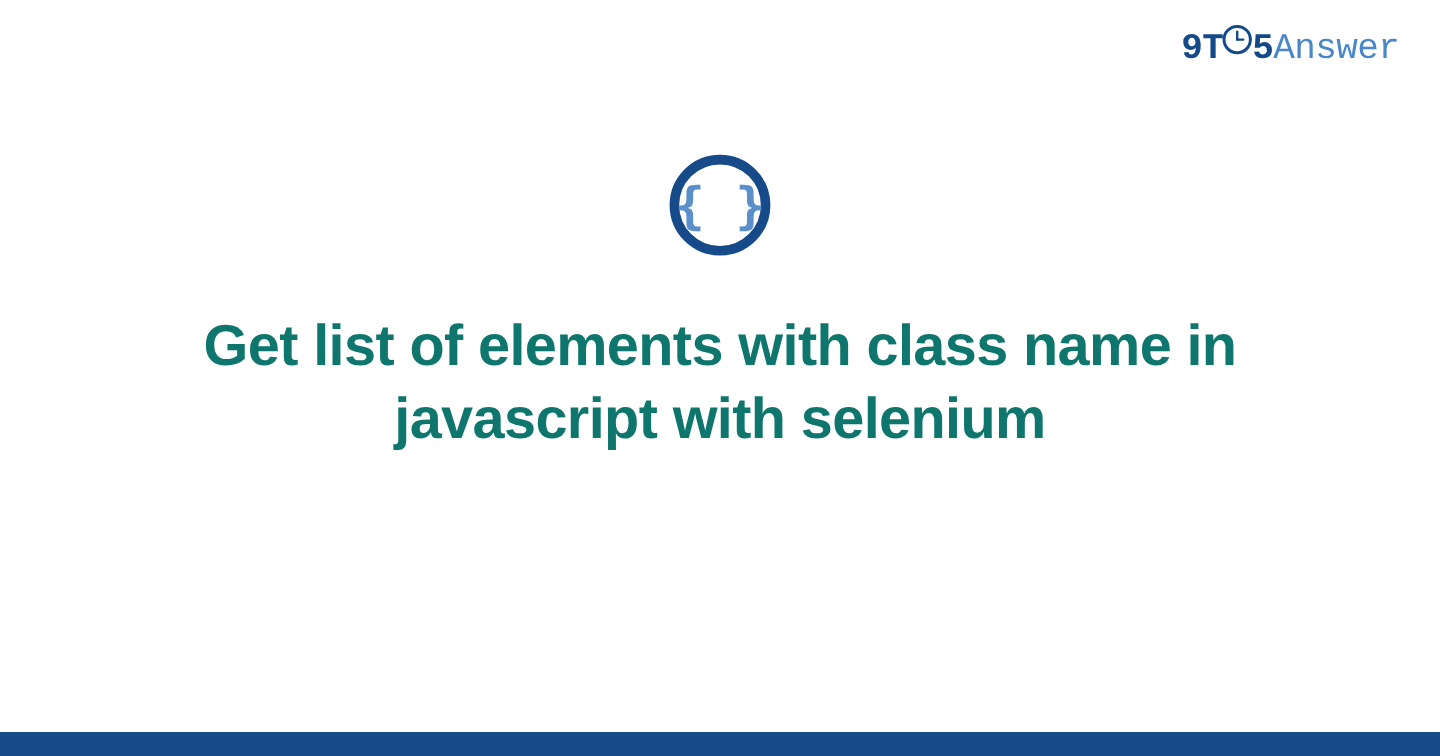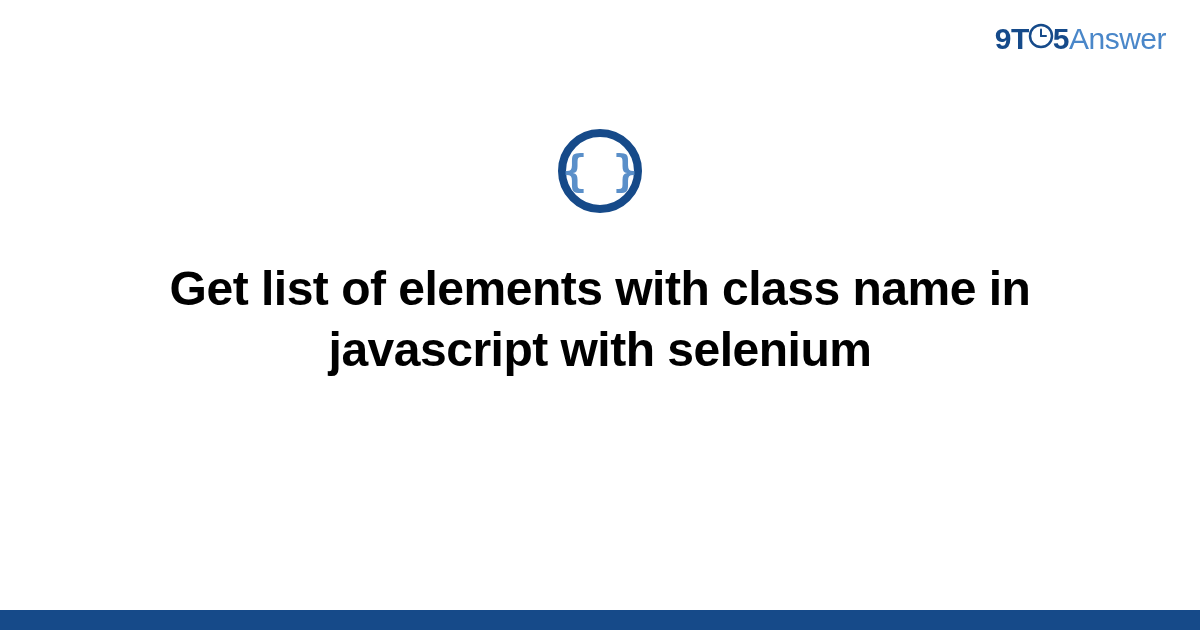--- a/index.html
+++ b/index.html
@@ -16,20 +16,21 @@
       overflow: hidden;
     }
     .brand {
       position: absolute;
       top: 22px;
       right: 34px;
       font-size: 30px;
       font-weight: 600;
       letter-spacing: -0.5px;
       color: #154a8a;
+      font-family: Liberation Mono, monospace;
     }
     .brand .nine {
       color: #154a8a;
       font-weight: 700;
     }
     .brand .t {
       color: #154a8a;
       font-weight: 700;
     }
     .brand .o-wrap {
@@ -54,21 +55,21 @@
       transform: translateX(-50%);
     }
     .title {
       position: absolute;
       top: 258px;
       left: 0;
       right: 0;
       text-align: center;
       font-size: 48px;
       font-weight: 700;
-      color: #000000;
+      color: #0f766e;
       line-height: 1.28;
       padding: 0 120px;
       letter-spacing: -0.5px;
     }
     .bottom-bar {
       position: absolute;
       bottom: 0;
       left: 0;
       right: 0;
       height: 20px;

